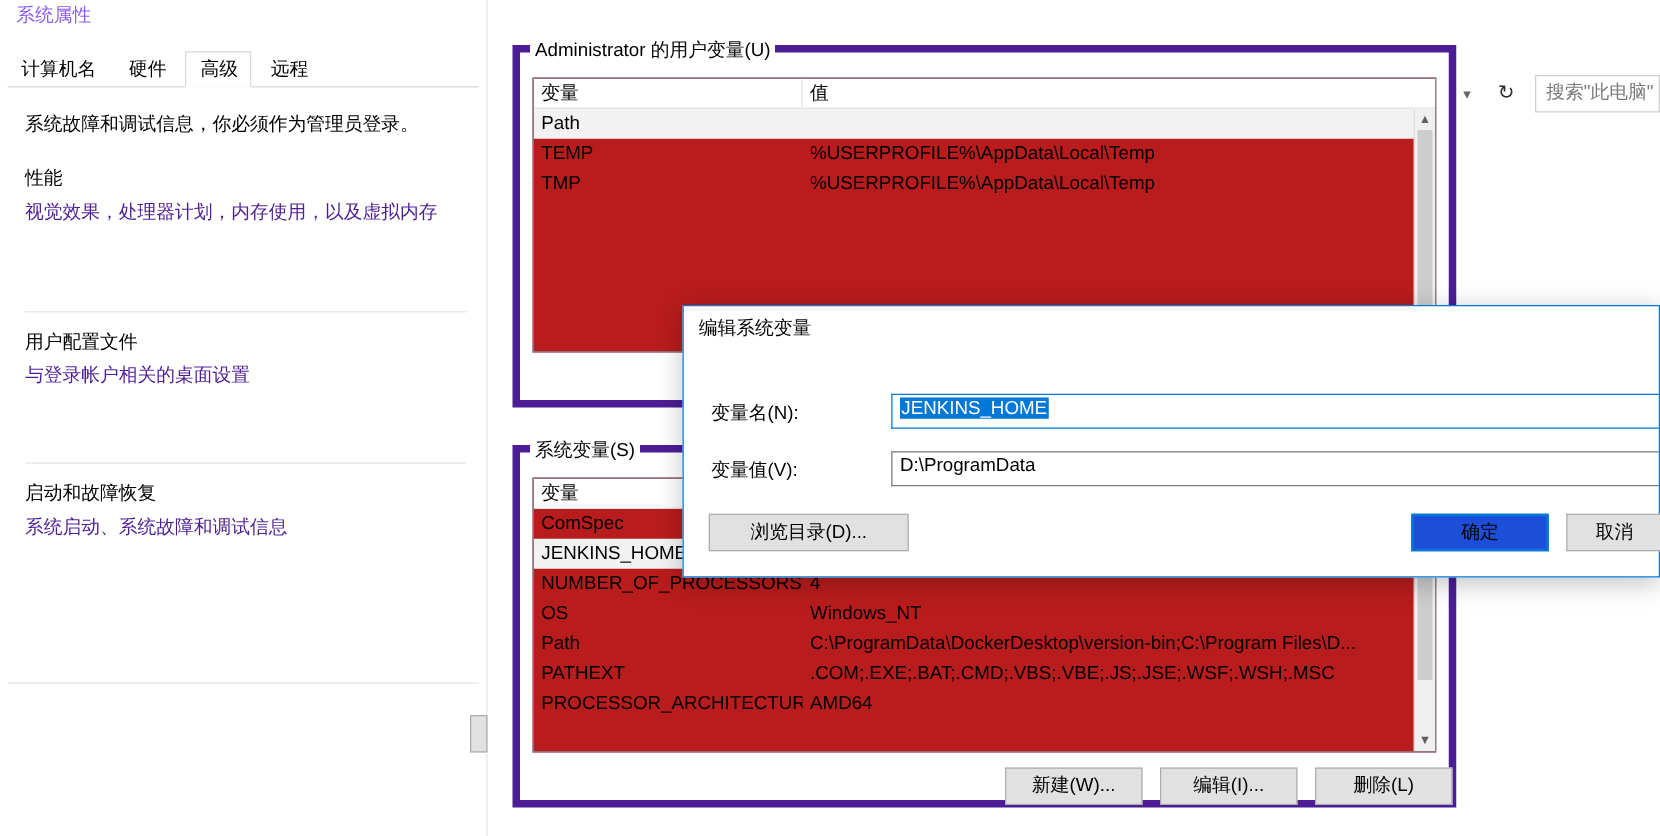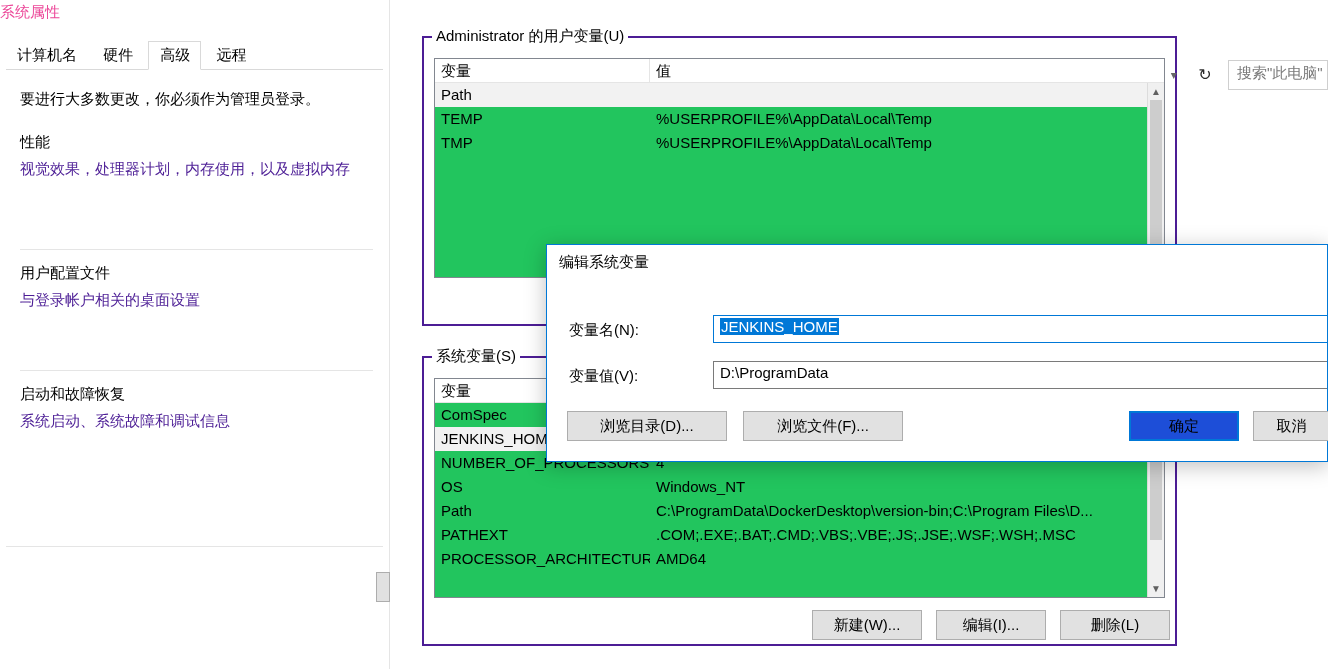--- a/index.html
+++ b/index.html
@@ -14,22 +14,22 @@
   }
   
   .sysprops {
     position: absolute;
     left: 0; top: 0;
     width: 390px;
     height: 669px;
     border-right: 1px solid #e5e5e5;
   }
   .sysprops-title {
-    position: absolute; left: 0; top: 3px;
-    font-size: 15px; color: #ec4899;
+    position: absolute; left: 13px; top: 3px;
+    font-size: 15px; color: #8b5cf6;
   }
   .tab-strip {
     position: absolute; left: 6px; top: 40px; right: 6px;
     height: 30px;
     border-bottom: 1px solid #d9d9d9;
   }
   .tab {
     display: inline-block;
     padding: 4px 10px;
     font-size: 15px;
@@ -63,38 +63,37 @@
 
   
   .envvars {
     position: absolute;
     left: 394px; top: 0;
     width: 934px; height: 669px;
     background: #fff;
   }
   .group-box {
     position: absolute;
-    border: 2px solid #4c1d95;
-    margin-left: 12px;
+    border: 6px solid #4c1d95;
   }
   .group-box > .legend {
     position: absolute;
     top: -11px; left: 8px;
     background: #fff;
     padding: 0 4px;
     font-size: 15px;
   }
   #user-group { left: 16px; top: 36px; width: 755px; height: 290px; }
   #sys-group  { left: 16px; top: 356px; width: 755px; height: 290px; }
 
   .var-table {
     position: absolute;
     left: 10px; top: 20px; right: 10px;
     border: 1px solid #828790;
-    background: #22c55e;
+    background: #b91c1c;
     overflow: hidden;
   }
   #user-table { height: 220px; }
   #sys-table  { height: 220px; }
   .vt-head {
     display: flex;
     height: 24px;
     font-size: 15px;
     background: #fff;
     border-bottom: 1px solid #e5e5e5;
@@ -168,21 +167,21 @@
   <div class="sysprops-title">系统属性</div>
 
   <div class="tab-strip">
     <span class="tab">计算机名</span>
     <span class="tab">硬件</span>
     <span class="tab active">高级</span>
     <span class="tab">远程</span>
   </div>
 
   <div class="sp-body">
-    <div class="sp-note">要进行大多数更改，你必须作为管理员登录。</div>
+    <div class="sp-note">系统故障和调试信息，你必须作为管理员登录。</div>
 
     <div class="sp-group-title">性能</div>
     <div class="sp-group-desc">视觉效果，处理器计划，内存使用，以及虚拟内存</div>
     <hr class="sp-hr" style="margin-top:70px">
 
     <div class="sp-group-title">用户配置文件</div>
     <div class="sp-group-desc">与登录帐户相关的桌面设置</div>
     <hr class="sp-hr" style="margin-top:60px">
 
     <div class="sp-group-title">启动和故障恢复</div>
@@ -286,16 +285,15 @@
   <div class="edit-input focus" style="left:166px; top:70px; right:0; border-right:none">
     <span class="sel-text">JENKINS_HOME</span>
   </div>
 
   <div class="edit-row-label" style="top:122px">变量值(V):</div>
   <div class="edit-input" style="left:166px; top:116px; right:0; border-right:none">
     <span>D:\ProgramData</span>
   </div>
 
   <div class="btn" style="left:20px;  top:166px; width:160px">浏览目录(D)...</div>
-  <div class="btn" style="left:196px; top:166px; width:160px">浏览文件(F)...</div>
   <div class="btn primary" style="left:582px; top:166px; width:110px">确定</div>
   <div class="btn" style="left:706px; top:166px; width:76px; border-right:none">取消</div>
 </div>
 
 </body></html>

